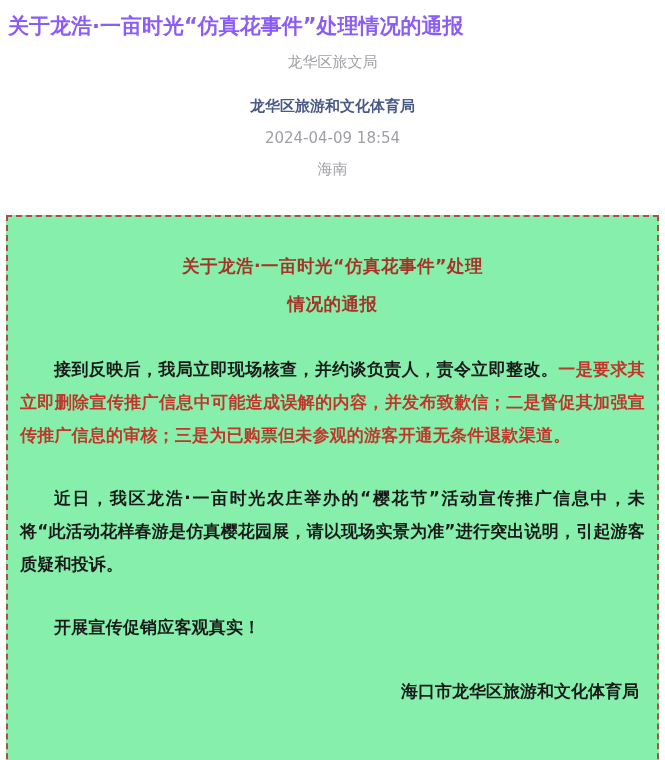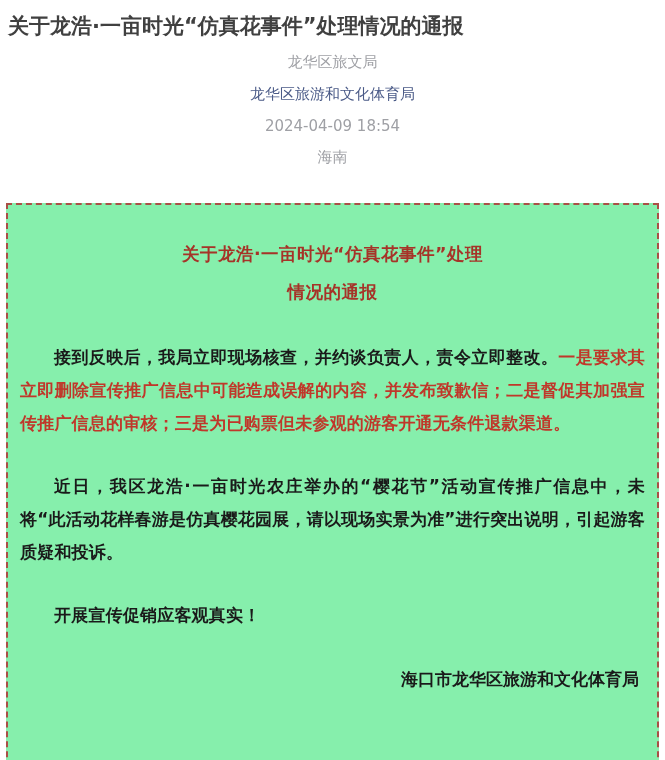--- a/index.html
+++ b/index.html
@@ -12,38 +12,39 @@
     color: #1a1a1a;
     overflow: hidden;
   }
   .page { width: 665px; height: 760px; background: #fff; }
 
   .article-title {
     margin: 12px 8px 0 8px;
     font-size: 21px;
     line-height: 28px;
     font-weight: 700;
-    color: #404040;
+    color: #8b5cf6;
   }
 
   .meta {
     display: flex;
     align-items: center;
     gap: 13px;
     margin: 13px 8px 0 8px;
     font-size: 15px;
     color: var(--meta-gray, #9fa0a5);
     white-space: nowrap;
     flex-direction: column;
   }
   .meta-link {
     color: var(--link-blue, #4a5a87);
-    font-weight: 400;
+    font-weight: 700;
     text-decoration: none;
     cursor: pointer;
+    margin-top: 12px;
   }
 
   .notice-box {
     box-sizing: border-box;
     margin: 36px 6px 0 6px;
     height: 644px;
     border: 2px dashed var(--border-red, #aa4f46);
     padding: 26px 12px;
     overflow: hidden;
     background: #86efac;

